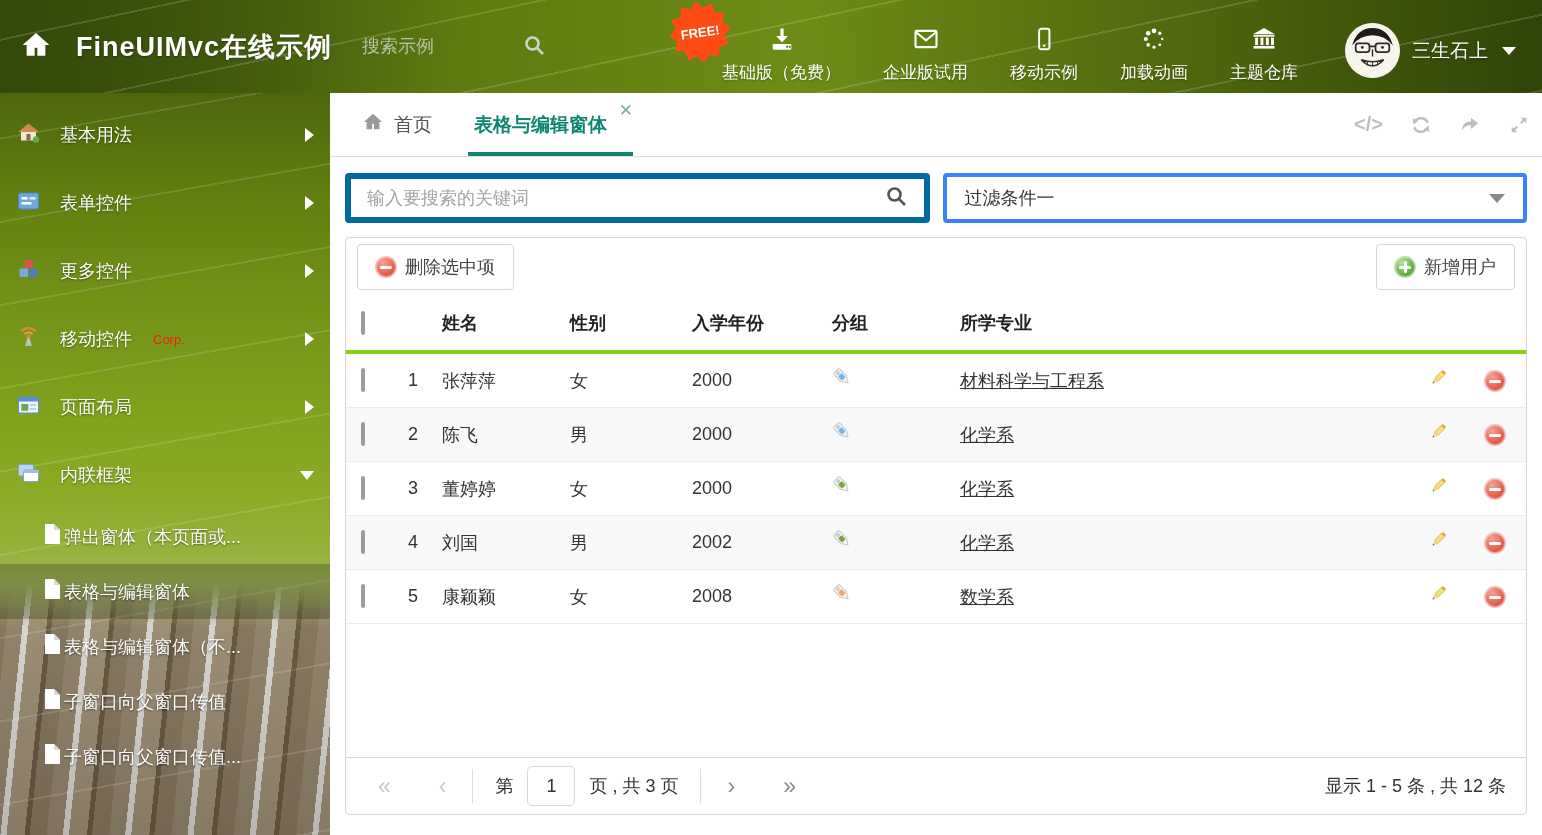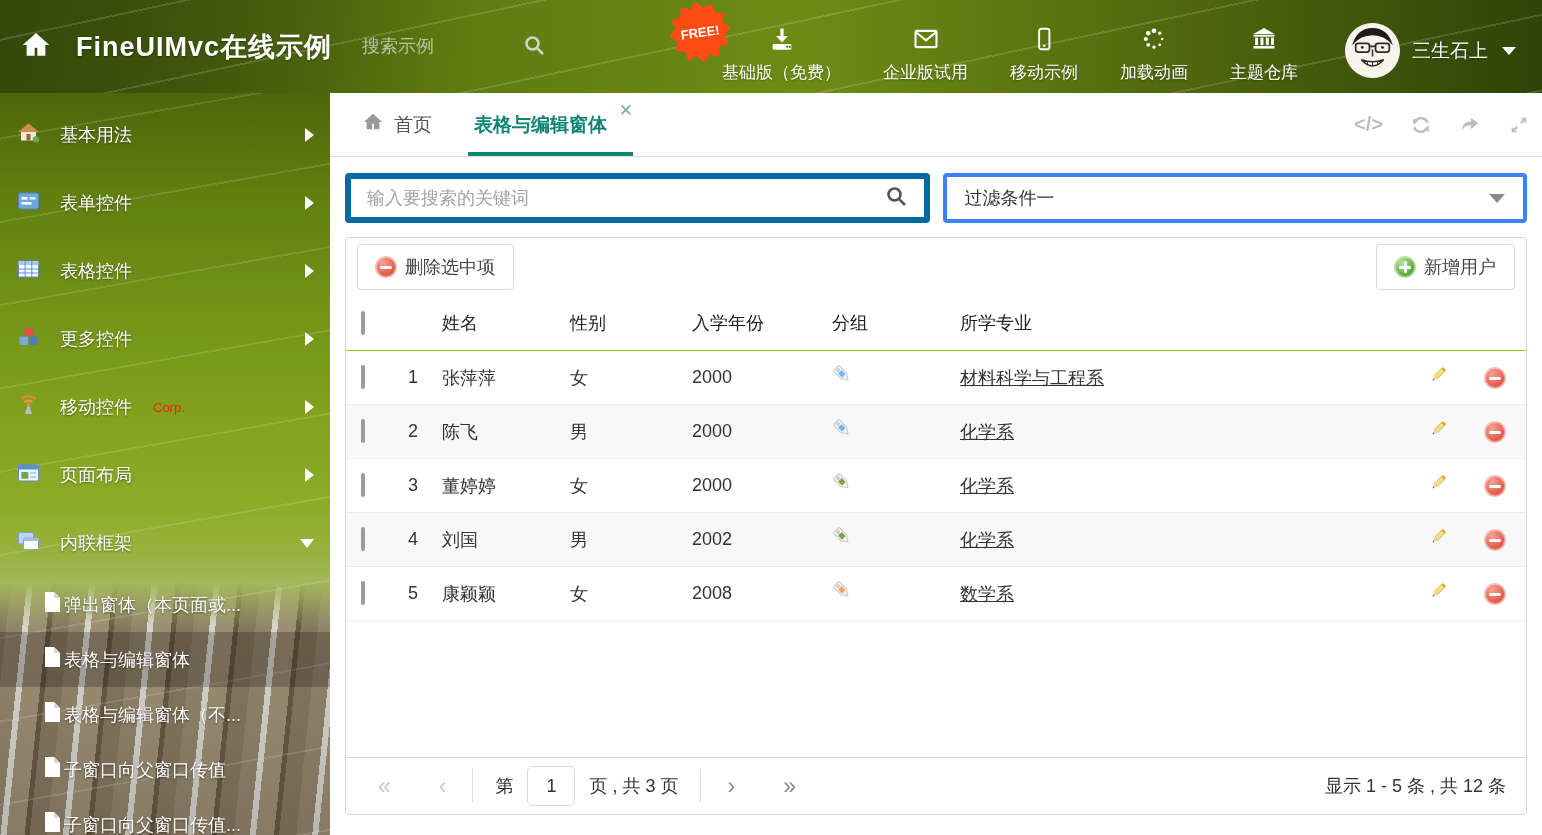--- a/index.html
+++ b/index.html
@@ -86,21 +86,21 @@
   .search-box input::placeholder { color:#a3a3a3; }
   .select-box { flex:1; border:4px solid #3b82f6; border-radius:4px; display:flex; align-items:center; padding:0 18px; font-size:18px; color:#333; cursor:pointer; }
   .select-caret { margin-left:auto; width:0; height:0; border-left:8px solid transparent; border-right:8px solid transparent; border-top:9px solid #8a8a8a; }
 
   .grid-panel { margin-top:14px; flex:1; border:1px solid #d6d6d6; border-radius:4px; display:flex; flex-direction:column; min-height:0; overflow:hidden; }
   .btn-row { flex:0 0 58px; display:flex; align-items:center; padding:0 11px; }
   .btn { display:flex; align-items:center; gap:9px; border:1px solid #d9d9d9; border-radius:4px; background:#fff; padding:10px 18px; font-size:18px; color:#444; cursor:pointer; font-family:inherit; }
   .btn-add { margin-left:auto;justify-content:space-between; }
 
   table.grid { width:100%; border-collapse:collapse; font-size:18px; }
-  .grid th { font-weight:normal; text-align:left; color:#222; padding:15px 8px; border-bottom:1px solid #84cc16; }
+  .grid th { font-weight:bold; text-align:left; color:#222; padding:15px 8px; border-bottom:4px solid #84cc16; }
   .grid td { padding:13px 8px; border-bottom:1px solid #ececec; color:#333; }
   .grid tr.stripe td { background:#f8f8f8; }
   .cell-check { padding-left:15px !important; width:46px; }
   .cell-num { width:42px; text-align:center !important; color:#333; }
   .grid a.major-link { color:#333; text-decoration:underline; cursor:pointer; }
   .cell-act { width:50px; text-align:center !important; }
 
   .checkbox { width:17px; height:17px; border:2px solid #9b9b9b; border-radius:3px; background:#fff; cursor:pointer; }
 
   .icon-minus { width:20px; height:20px; border-radius:50%; position:relative; flex:0 0 20px;
@@ -259,32 +259,20 @@
         <span><svg width="25" height="24" viewBox="0 0 24 24">
               <rect x="2" y="4" width="20" height="16" rx="2" fill="#6fa8dc" stroke="#4a86c8"></rect>
               <rect x="5" y="8" width="6" height="2.6" fill="#fff"></rect>
               <rect x="13" y="8" width="6" height="2.6" fill="#d9e7f8"></rect>
               <rect x="5" y="13" width="10" height="2.6" fill="#fff"></rect>
             </svg></span>
         <span class="mlabel">表单控件</span>
         <span class="arr-right"></span>
       </div>
 
-      <div class="menu-item">
-        <span><svg width="25" height="24" viewBox="0 0 24 24">
-              <rect x="2" y="4" width="20" height="16" fill="#fff" stroke="#5b8fd0"></rect>
-              <rect x="2" y="4" width="20" height="4" fill="#a8c7ea"></rect>
-              <line x1="8.6" y1="4" x2="8.6" y2="20" stroke="#5b8fd0"></line>
-              <line x1="15.3" y1="4" x2="15.3" y2="20" stroke="#5b8fd0"></line>
-              <line x1="2" y1="12" x2="22" y2="12" stroke="#5b8fd0"></line>
-              <line x1="2" y1="16" x2="22" y2="16" stroke="#5b8fd0"></line>
-            </svg></span>
-        <span class="mlabel">表格控件</span>
-        <span class="arr-right"></span>
-      </div>
 
       <div class="menu-item">
         <span><svg width="25" height="24" viewBox="0 0 24 24">
               <rect x="8" y="3" width="8.5" height="8.5" rx="1" fill="#d9534f"></rect>
               <rect x="3" y="11.5" width="8.5" height="8.5" rx="1" fill="#79a8dc"></rect>
               <rect x="12.5" y="11.5" width="8.5" height="8.5" rx="1" fill="#4a7ec0"></rect>
             </svg></span>
         <span class="mlabel">更多控件</span>
         <span class="arr-right"></span>
       </div>

